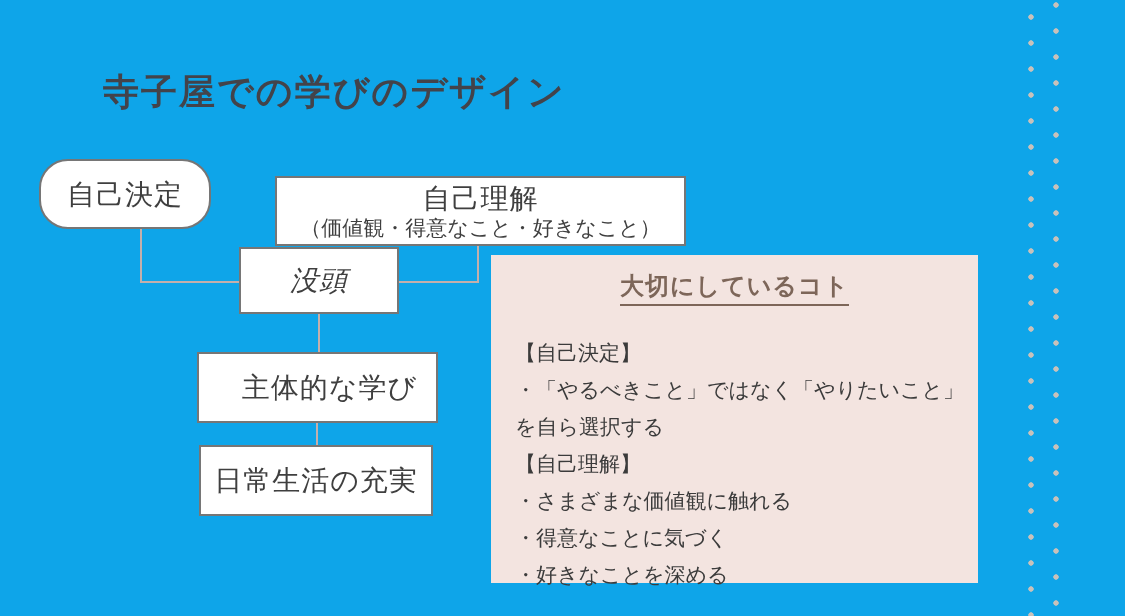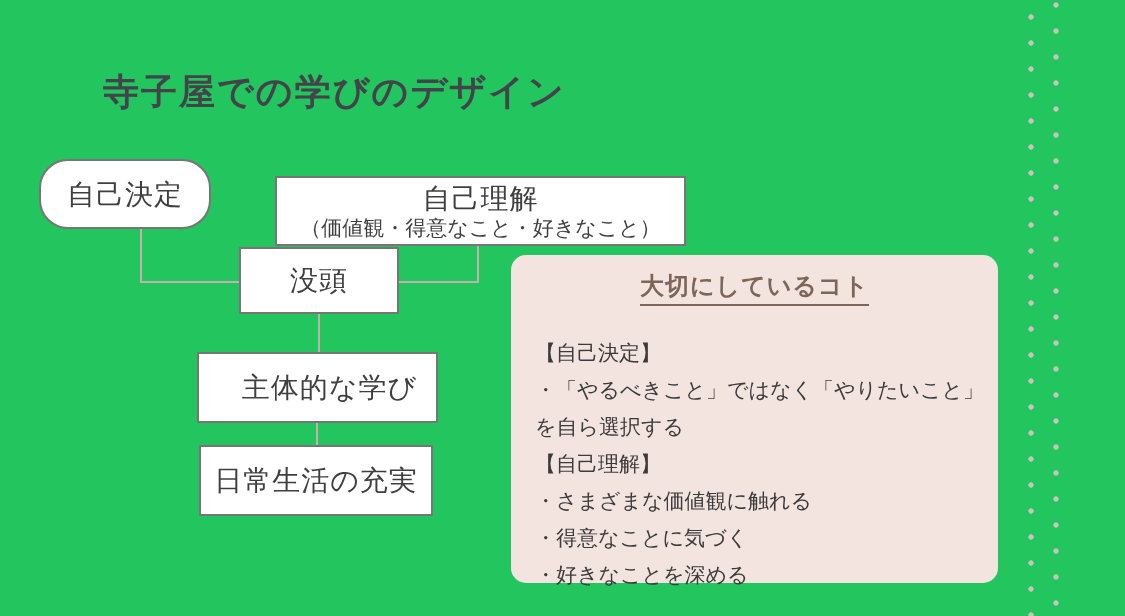--- a/index.html
+++ b/index.html
@@ -5,21 +5,21 @@
   html, body { margin: 0; padding: 0; }
   body {
     width: 1125px; height: 616px;
     background: #ffffff;
     font-family: "Liberation Sans", "DejaVu Sans", sans-serif;
     overflow: hidden;
   }
   .canvas {
     position: relative;
     width: 1125px; height: 616px;
-    background: #22c55e;
+    background: #0ea5e9;
   }
 
   
   .main-title {
     position: absolute;
     left: 103px; top: 70px;
     margin: 0;
     font-family: "Liberation Serif", "DejaVu Serif", serif;
     font-size: 36px;
     font-weight: 600;
@@ -49,44 +49,43 @@
     white-space: nowrap;
   }
   .fbox-sublabel {
     font-size: 21px;
     letter-spacing: 0px;
     line-height: 26px;
     white-space: nowrap;
   }
   .box-jiko-kettei   { left: 39px;  top: 159px; width: 172px; height: 70px; border-radius: 29px; }
   .box-jiko-rikai    { left: 275px; top: 176px; width: 411px; height: 70px; }
-  .box-bottou        { left: 239px; top: 247px; width: 160px; height: 67px; }
+  .box-bottou        { left: 239px; top: 247px; width: 160px; height: 67px; font-style: italic; }
   .box-shutaiteki    { left: 197px; top: 352px; width: 241px; height: 71px; padding-left: 24px; }
   .box-nichijou      { left: 199px; top: 445px; width: 234px; height: 71px; }
 
   
   .connector { position: absolute; background: #c5afab; }
   .connector.v { width: 2px; }
   .connector.h { height: 2px; }
   .conn-1 { left: 140px; top: 229px; height: 54px; }
   .conn-2 { left: 140px; top: 281px; width: 99px;  }
   .conn-3 { left: 477px; top: 229px; height: 54px; }
   .conn-4 { left: 399px; top: 281px; width: 80px;  }
   .conn-5 { left: 318px; top: 313px; height: 39px; }
   .conn-6 { left: 316px; top: 413px; height: 38px; }
 
   
   .panel {
     position: absolute;
-    left: 511px; top: 255px;
+    left: 491px; top: 255px;
     width: 487px; height: 328px;
     box-sizing: border-box;
     background: #f3e4e0;
     padding: 15px 24px 0 24px;
-    border-radius: 15px;
   }
   .panel-title-row { text-align: center; }
   .panel-title {
     display: inline-block;
     font-size: 24px;
     font-weight: bold;
     letter-spacing: 1px;
     color: #7d6659;
     border-bottom: 2px solid #7d6659;
     padding-bottom: 2px;

